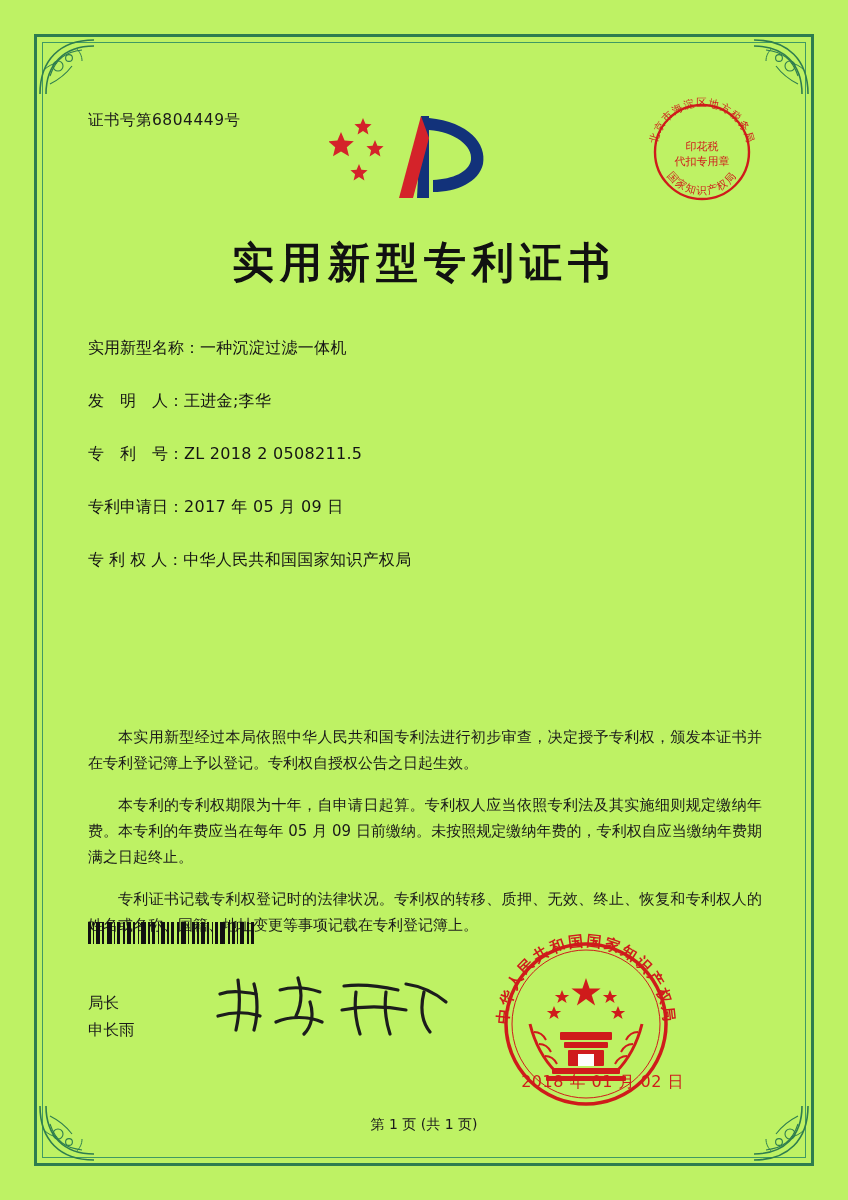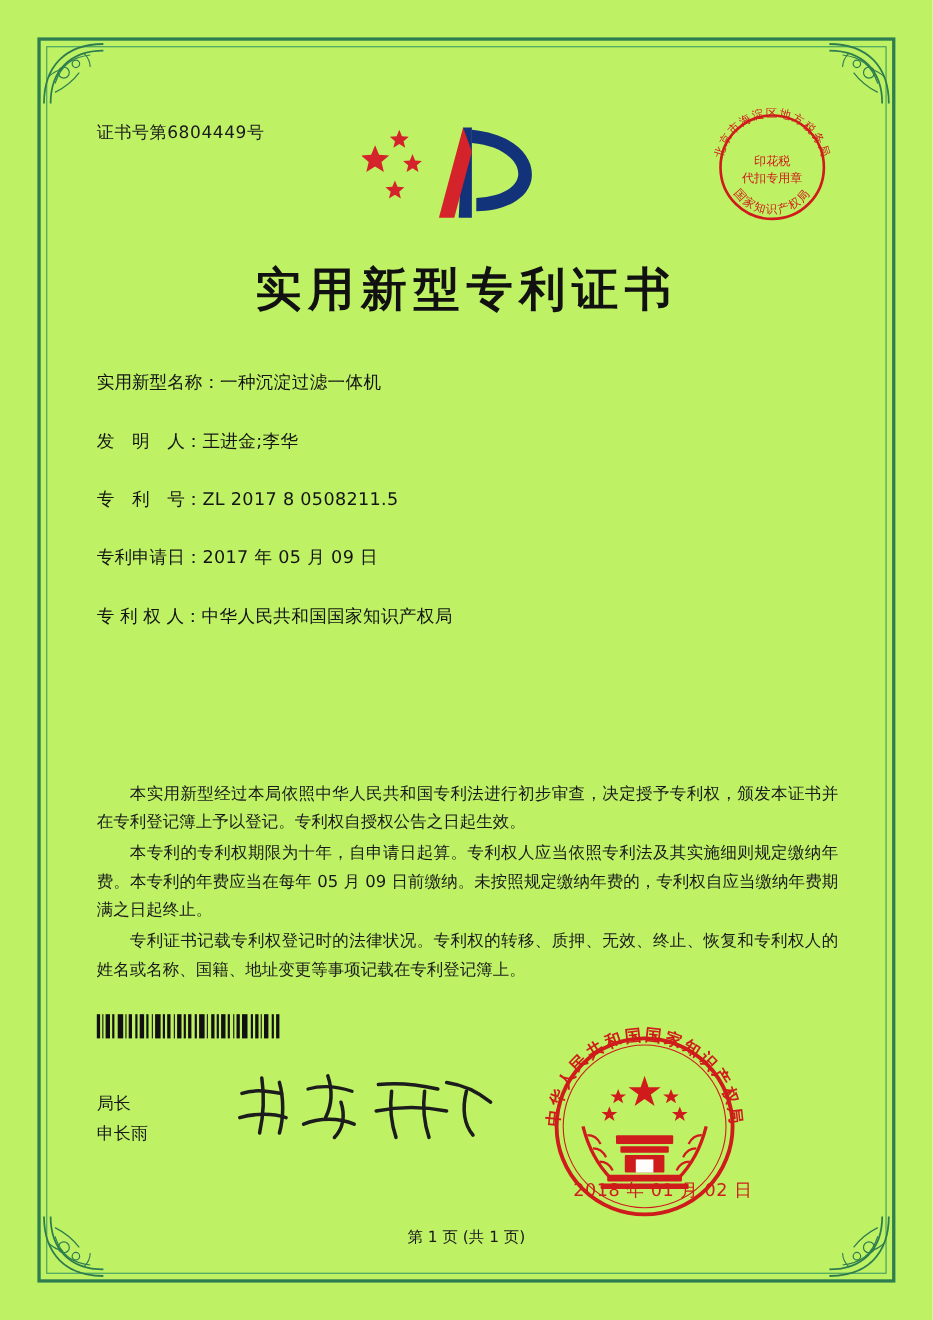--- a/index.html
+++ b/index.html
@@ -121,21 +121,21 @@
   .paras {
     position: absolute;
     top: 648px;
     left: 28px;
     right: 26px;
     font-size: 15px;
     line-height: 26px;
     font-family: "DejaVu Sans", sans-serif;
     text-align: justify;
   }
-  .para { text-indent: 30px; margin: 0 0 2px 0; }
+  .para { text-indent: 30px; margin: 16px 0 2px 0; }
 
   
   .barcode {
     position: absolute;
     left: 28px;
     top: 862px;
     width: 238px;
     height: 22px;
     display: flex;
     align-items: stretch;
@@ -303,21 +303,21 @@
     <div class="doc-title">实用新型专利证书</div>
 
     <div class="fields">
       <div class="field">
         <span class="lab">实用新型名称：</span><span class="val">一种沉淀过滤一体机</span>
       </div>
       <div class="field">
         <span class="lab">发　明　人：</span><span class="val">王进金;李华</span>
       </div>
       <div class="field">
-        <span class="lab">专　利　号：</span><span class="val">ZL 2017 8 0508211.5</span>
+        <span class="lab">专　利　号：</span><span class="val">ZL 2018 2 0508211.5</span>
       </div>
       <div class="field">
         <span class="lab">专利申请日：</span><span class="val">2017 年 05 月 09 日</span>
       </div>
       <div class="field">
         <span class="lab">专 利 权 人：</span><span class="val">中华人民共和国国家知识产权局</span>
       </div>
     </div>
 
     <div class="paras">

